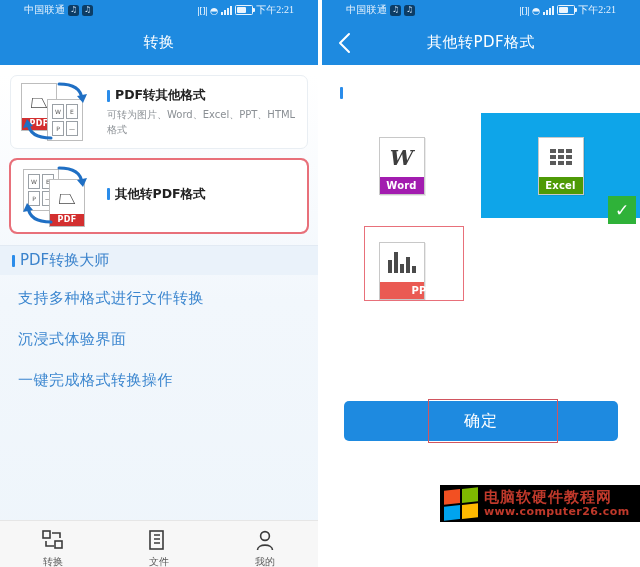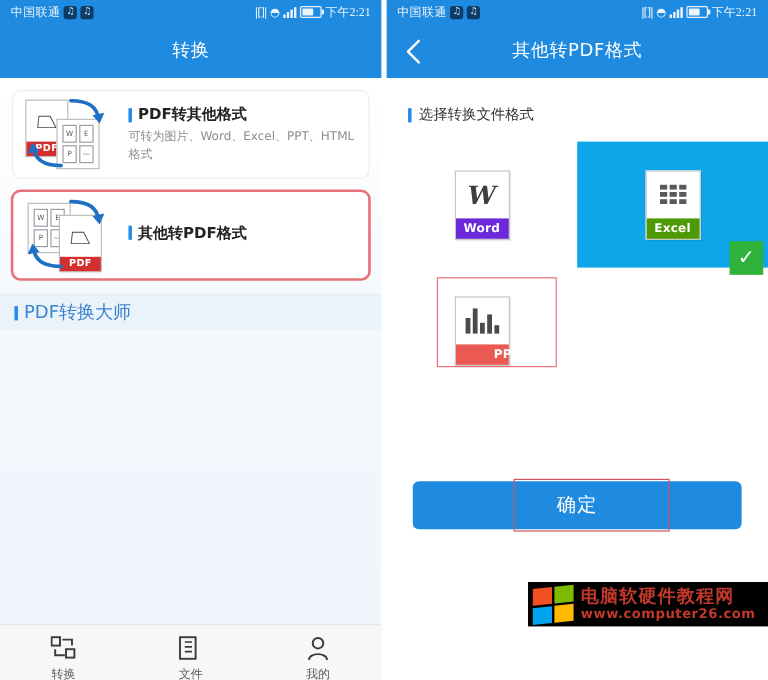--- a/index.html
+++ b/index.html
@@ -12,21 +12,21 @@
   .screens{display:flex;width:640px;height:567px;}
   .phone{position:relative;height:567px;overflow:hidden;background:#fff;}
   .phone.left{width:318px;}
   .gap{width:4px;height:567px;background:#ffffff;}
   .phone.right{width:318px;}
 
   
   .statusbar{
     height:20px;background:#1e8ae0;color:#eaf4fd;
     display:flex;align-items:center;justify-content:space-between;
-    padding:0 9px;font-size:10px;box-sizing:border-box;
+    padding:0 24px;font-size:10px;box-sizing:border-box;
   }
   .sb-left{display:flex;align-items:center;gap:3px;}
   .sb-carrier{font-size:10px;letter-spacing:.3px;}
   .musicdot{
     width:11px;height:11px;border-radius:2.5px;background:#0c3d66;
     display:inline-flex;align-items:center;justify-content:center;
     color:#cfe6fb;font-size:8px;line-height:1;
   }
   .sb-right{display:flex;align-items:center;gap:3px;font-size:9.5px;}
   .ic{display:inline-block;}
@@ -286,20 +286,25 @@
             <span class="bluebar"></span>
             <span>其他转PDF格式</span>
           </div>
         </div>
       </div>
 
       <div class="sec-head">
         <span class="bluebar"></span>
         <span class="t">PDF转换大师</span>
       </div>
+      <div class="feat-list">
+        <div class="feat">支持多种格式进行文件转换</div>
+        <div class="feat">沉浸式体验界面</div>
+        <div class="feat">一键完成格式转换操作</div>
+      </div>
 
       <div class="tabbar">
         <div class="tab">
           <div class="ticon">
             <svg width="22" height="20" viewBox="0 0 22 20">
               <rect x="1" y="1" width="7" height="7" fill="none" stroke="#3b3b3b" stroke-width="1.6"></rect>
               <rect x="13" y="11" width="7" height="7" fill="none" stroke="#3b3b3b" stroke-width="1.6"></rect>
               <path d="M10 3 h8 v5" fill="none" stroke="#3b3b3b" stroke-width="1.6"></path>
               <path d="M12 16 H4 v-5" fill="none" stroke="#3b3b3b" stroke-width="1.6"></path>
             </svg>
@@ -359,31 +364,30 @@
             <path d="M12 2 L3 11 L12 20" stroke="#fff" stroke-width="2" fill="none" stroke-linecap="round" stroke-linejoin="round"></path>
           </svg>
       </div>
       <span>其他转PDF格式</span>
     </div>
 
     <div class="content-right">
 
       <div class="sec-title">
         <span class="bluebar"></span>
-        <span>选择转换文件格式</span>
       </div>
 
       <div class="grid-formats">
 
         <div class="fcell">
           <div class="fdoc">
             <div class="fglyph">
                 <span class="w-glyph">W</span>
               </div>
-            <div class="flbl" style="background:#6d28d9;">Word</div>
+            <div class="flbl" style="background:#a21caf;">Word</div>
           </div>
         </div>
 
         <div class="fcell selected">
           <div class="fdoc">
             <div class="fglyph">
               <span class="xl-grid">
                   <span></span>
                   <span></span>
                   <span></span>

